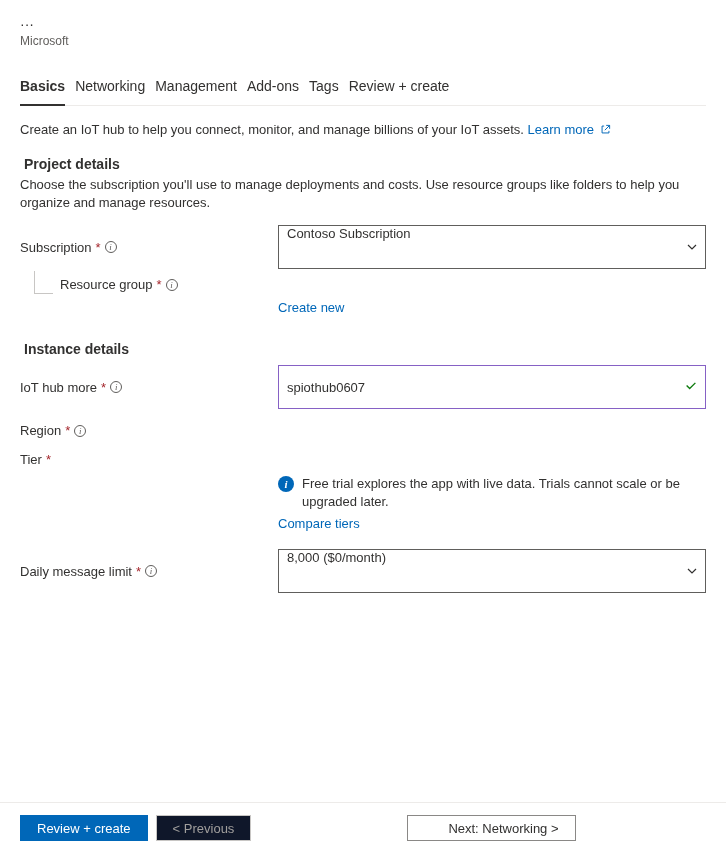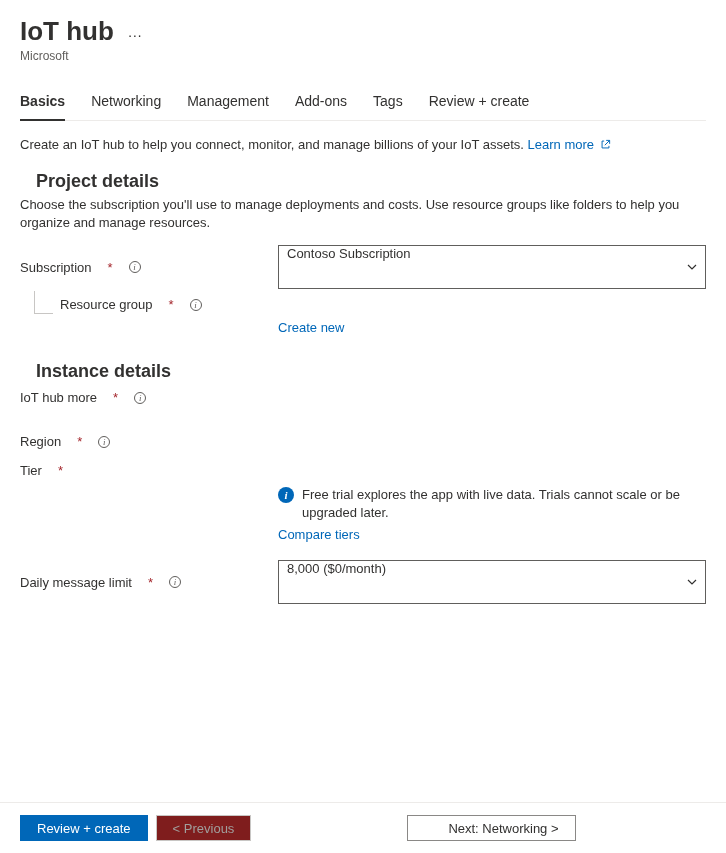--- a/index.html
+++ b/index.html
@@ -11,30 +11,30 @@
     color: #323130;
     background: #fff;
     width: 726px;
     position: relative;
     min-height: 853px;
   }
   .header-row { display: flex; align-items: baseline; gap: 14px; }
   h1 { font-size: 26px; font-weight: 600; margin: 0; }
   .more-icon { font-size: 14px; color: #323130; cursor: pointer; }
   .publisher { font-size: 12px; color: #605e5c; margin-top: 2px; margin-bottom: 30px; }
-  .tabs { display: flex; gap: 26px; border-bottom: 1px solid #edebe9; margin-bottom: 16px; }
+  .tabs { display: flex; gap: 10px; border-bottom: 1px solid #edebe9; margin-bottom: 16px; }
   .tab { padding: 0 0 10px 0; font-size: 14px; color: #323130; cursor: pointer; border-bottom: 2px solid transparent; margin-bottom: -1px; }
   .tab.active { font-weight: 600; border-bottom-color: #323130; }
   .intro { font-size: 13px; color: #323130; margin-bottom: 18px; }
   .link { color: #0067b8; text-decoration: none; cursor: pointer; text-align: center; }
   .ext-icon { display: inline-block; vertical-align: -1px; margin-left: 2px; }
-  h2.section { font-size: 18px; font-weight: 600; margin: 18px 0 4px 16px; }
+  h2.section { font-size: 14px; font-weight: 600; margin: 18px 0 4px 4px; }
   .section-desc { font-size: 13px; color: #323130; margin-bottom: 14px; line-height: 1.35; }
   .form-row { display: flex; align-items: center; margin-bottom: 8px; }
-  .label-col { width: 258px; font-size: 13px; display: flex; align-items: center; gap: 16px; }
+  .label-col { width: 258px; font-size: 13px; display: flex; align-items: center; gap: 4px; }
   .label-col.indent { padding-left: 40px; position: relative; }
   .label-col.indent::before { content: ""; position: absolute; left: 14px; top: -6px; width: 18px; height: 22px; border-left: 1px solid #c8c6c4; border-bottom: 1px solid #c8c6c4; }
   .req { color: #a4262c; }
   .info-icon {
     width: 12px; height: 12px; border: 1px solid #605e5c; border-radius: 50%;
     display: inline-flex; align-items: center; justify-content: center;
     font-size: 9px; color: #605e5c; font-style: italic; font-family: Georgia, serif;
     cursor: pointer;
   }
   .control-col { flex: 1; position: relative; }
@@ -63,29 +63,28 @@
     align-items: center; justify-content: center; flex-shrink: 0; font-style: italic;
     font-family: Georgia, serif; margin-top: 1px;
   }
   .footer {
     position: absolute; left: 0; right: 0; bottom: 0;
     border-top: 1px solid #edebe9; padding: 12px 20px;
     display: flex; gap: 8px; background: #fff;
   }
   .btn { height: 26px; padding: 0 16px; font-size: 13px; font-family: inherit; cursor: pointer; border: 1px solid; display: inline-flex; align-items: center; }
   .btn-primary { background: #0067b8; color: #fff; border-color: #0067b8; }
-  .btn-disabled { background: #7f1d1d; color: #a19f9d; border-color: #c8c6c4; cursor: default; }
+  .btn-disabled { background: #0f172a; color: #a19f9d; border-color: #c8c6c4; cursor: default; }
   .btn-default { background: #fff; color: #323130; border-color: #8a8886; padding-left: 40px; }
   .gap { width: 140px; }
 </style>
 </head>
 <body>
 
 <div class="header-row">
-  <h1>IoT hub</h1>
   <span class="more-icon">···</span>
 </div>
 <div class="publisher">Microsoft</div>
 
 <div class="tabs">
   <div class="tab active">Basics</div>
   <div class="tab">Networking</div>
   <div class="tab">Management</div>
   <div class="tab">Add-ons</div>
   <div class="tab">Tags</div>
@@ -137,23 +136,31 @@
 </div>
 
 <h2 class="section" style="margin-top:26px">Instance details</h2>
 
 <div class="form-row" style="margin-top:8px">
   <div class="label-col">
     <span>IoT hub more</span>
     <span class="req">*</span>
     <span class="info-icon">i</span>
   </div>
-</div>
-
-<div class="form-row" style="margin-top:29px">
+  <div class="control-col">
+    <input class="text-input focused" value="spiothub0607" style="">
+    <span class="check-icon">
+      <svg width="14" height="14" viewBox="0 0 16 16">
+          <path d="M3 8l3.5 3.5L13 5" fill="none" stroke="#107c10" stroke-width="1.6"></path>
+        </svg>
+    </span>
+  </div>
+</div>
+
+<div class="form-row" style="margin-top:14px">
   <div class="label-col">
     <span>Region</span>
     <span class="req">*</span>
     <span class="info-icon">i</span>
   </div>
 </div>
 
 <div class="form-row" style="margin-top:14px">
   <div class="label-col">
     <span>Tier</span>

